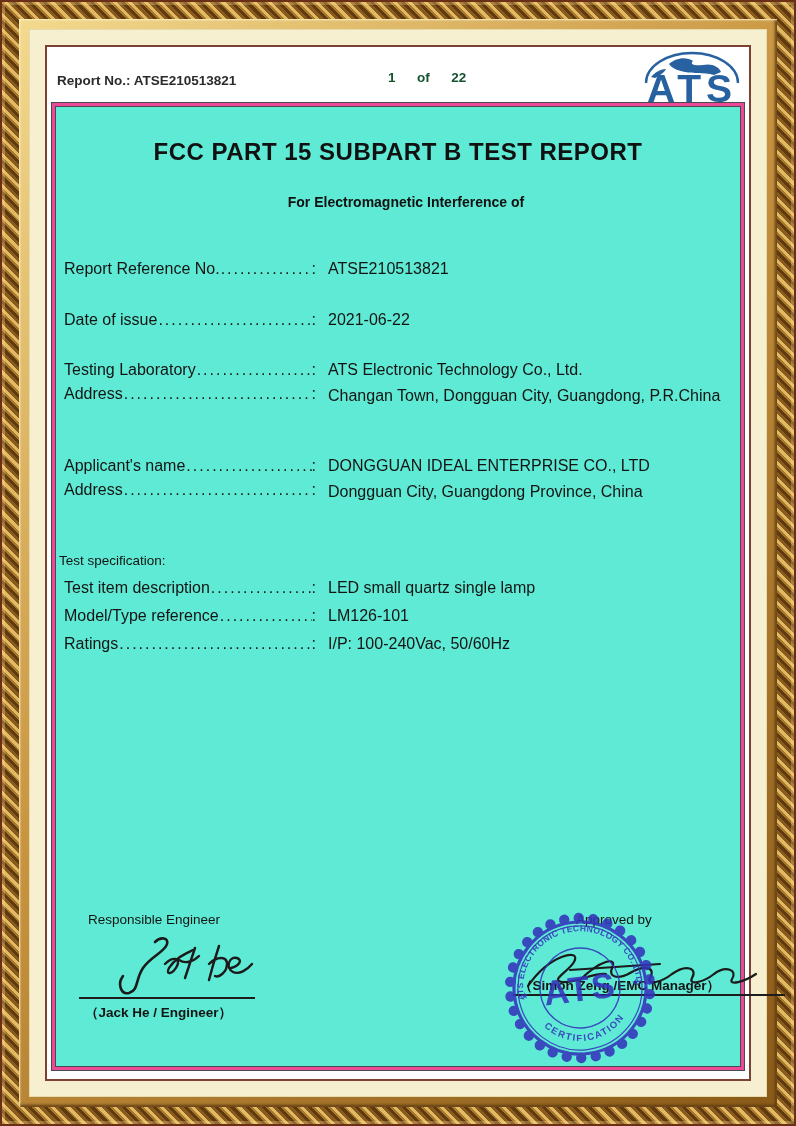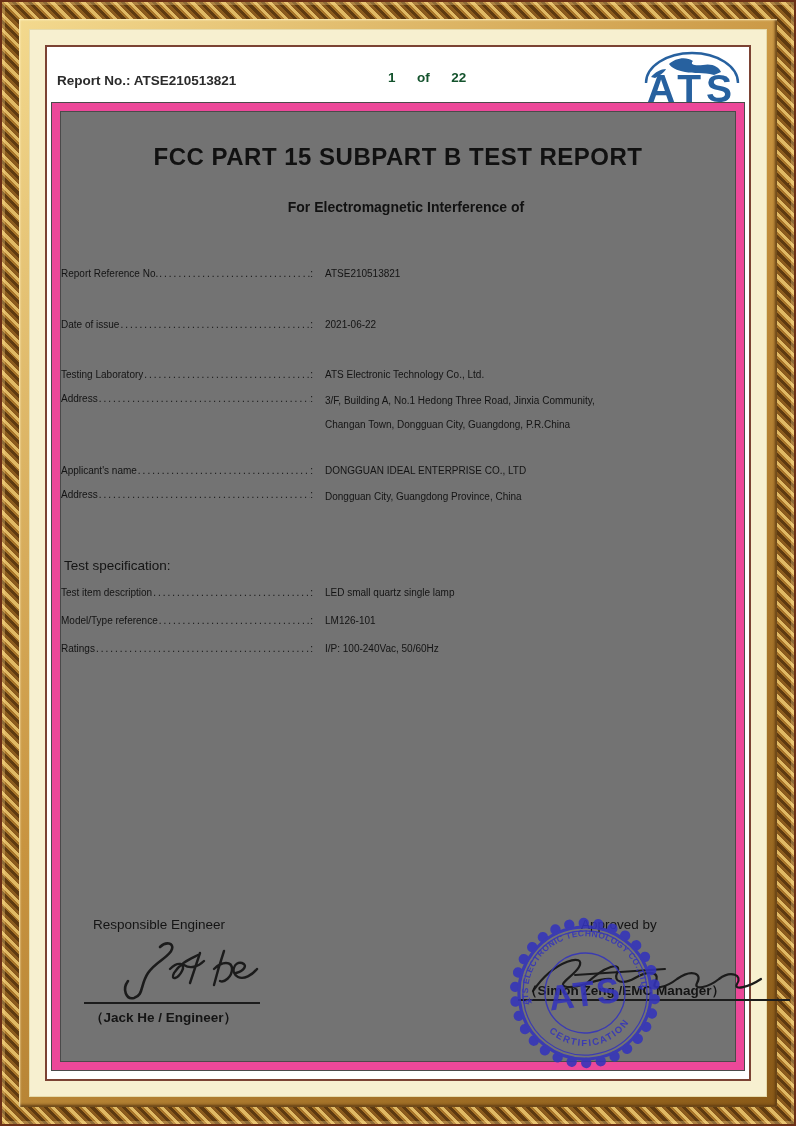--- a/index.html
+++ b/index.html
@@ -33,31 +33,31 @@
   }
   
   .hdr-report{position:absolute;left:10px;top:26px;font-size:13.5px;font-weight:700;color:#2b2b2b;}
   .hdr-page{position:absolute;left:341px;top:23px;font-size:13.5px;font-weight:700;color:#14532d;white-space:pre;word-spacing:7px;}
   .logo{position:absolute;right:4px;top:0px;width:106px;height:60px;}
   .logo-fill{fill:var(--logo,#27619f);}
   .logo-stroke{stroke:var(--logo,#27619f);fill:none;}
   
   .inner-box{
     position:absolute;left:5px;top:56px;right:5px;bottom:9px;
-    border:8px solid #ec4899;
+    border:3px solid #ec4899;
     box-shadow:0 0 0 1px #4a4a4a, inset 0 0 0 1px #4a4a4a;
-    background:#737373;
+    background:#5eead4;
   }
   .doc-title{position:absolute;top:32px;left:0;right:0;text-align:center;
     font-size:24px;font-weight:700;color:#111;letter-spacing:.5px;}
   .doc-subtitle{position:absolute;top:88px;left:16px;right:0;text-align:center;
     font-size:14px;font-weight:700;color:#111;}
   
-  .row{position:absolute;left:1px;right:12px;display:flex;align-items:flex-start;
-    font-size:10px;color:#141414;line-height:20px;}
+  .row{position:absolute;left:9px;right:12px;display:flex;align-items:flex-start;
+    font-size:16px;color:#141414;line-height:20px;text-align:right;}
   .f-label{width:252px;min-width:252px;display:flex;overflow:hidden;}
   .f-name{white-space:nowrap;}
   .f-leader{flex:1;overflow:hidden;white-space:nowrap;letter-spacing:2px;padding:0 1px;}
   .f-colon{flex:none;}
   .f-value{margin-left:12px;}
   .f-value .vline{display:block;line-height:24px;}
   .row-plain{position:absolute;left:4px;font-size:13.5px;color:#141414;line-height:20px;}
   
   .sig-title{position:absolute;font-size:13.5px;color:#141414;}
   .sig-line{position:absolute;border-top:2px solid #1c1c1c;height:0;}
@@ -121,21 +121,20 @@
             <span class="f-value">ATS Electronic Technology Co., Ltd.</span>
           </div>
 
           <div class="row" style="top:278px">
             <span class="f-label">
                 <span class="f-name">Address </span>
                 <span class="f-leader">......................................................................</span>
                 <span class="f-colon">:</span>
               </span>
             <span class="f-value">
-                <span class="vline">3/F, Building A, No.1 Hedong Three Road, Jinxia Community,</span>
                 <span class="vline">Changan Town, Dongguan City, Guangdong, P.R.China</span>
               </span>
           </div>
 
           <div class="row" style="top:350px">
             <span class="f-label">
                 <span class="f-name">Applicant's name </span>
                 <span class="f-leader">......................................................................</span>
                 <span class="f-colon">:</span>
               </span>

